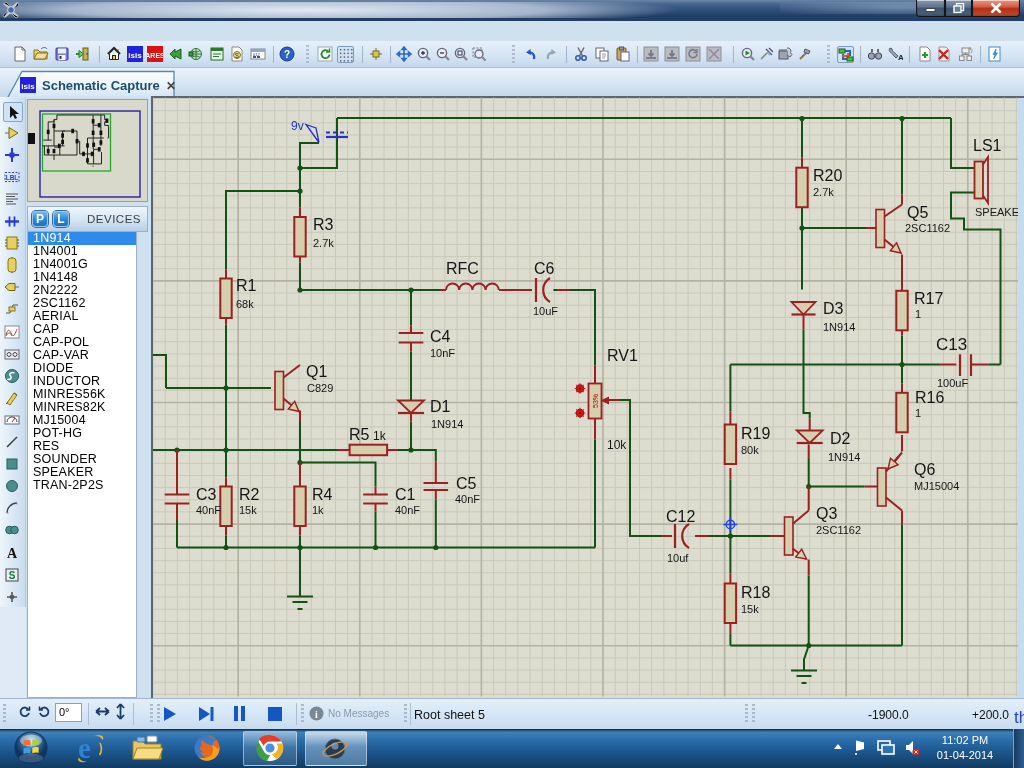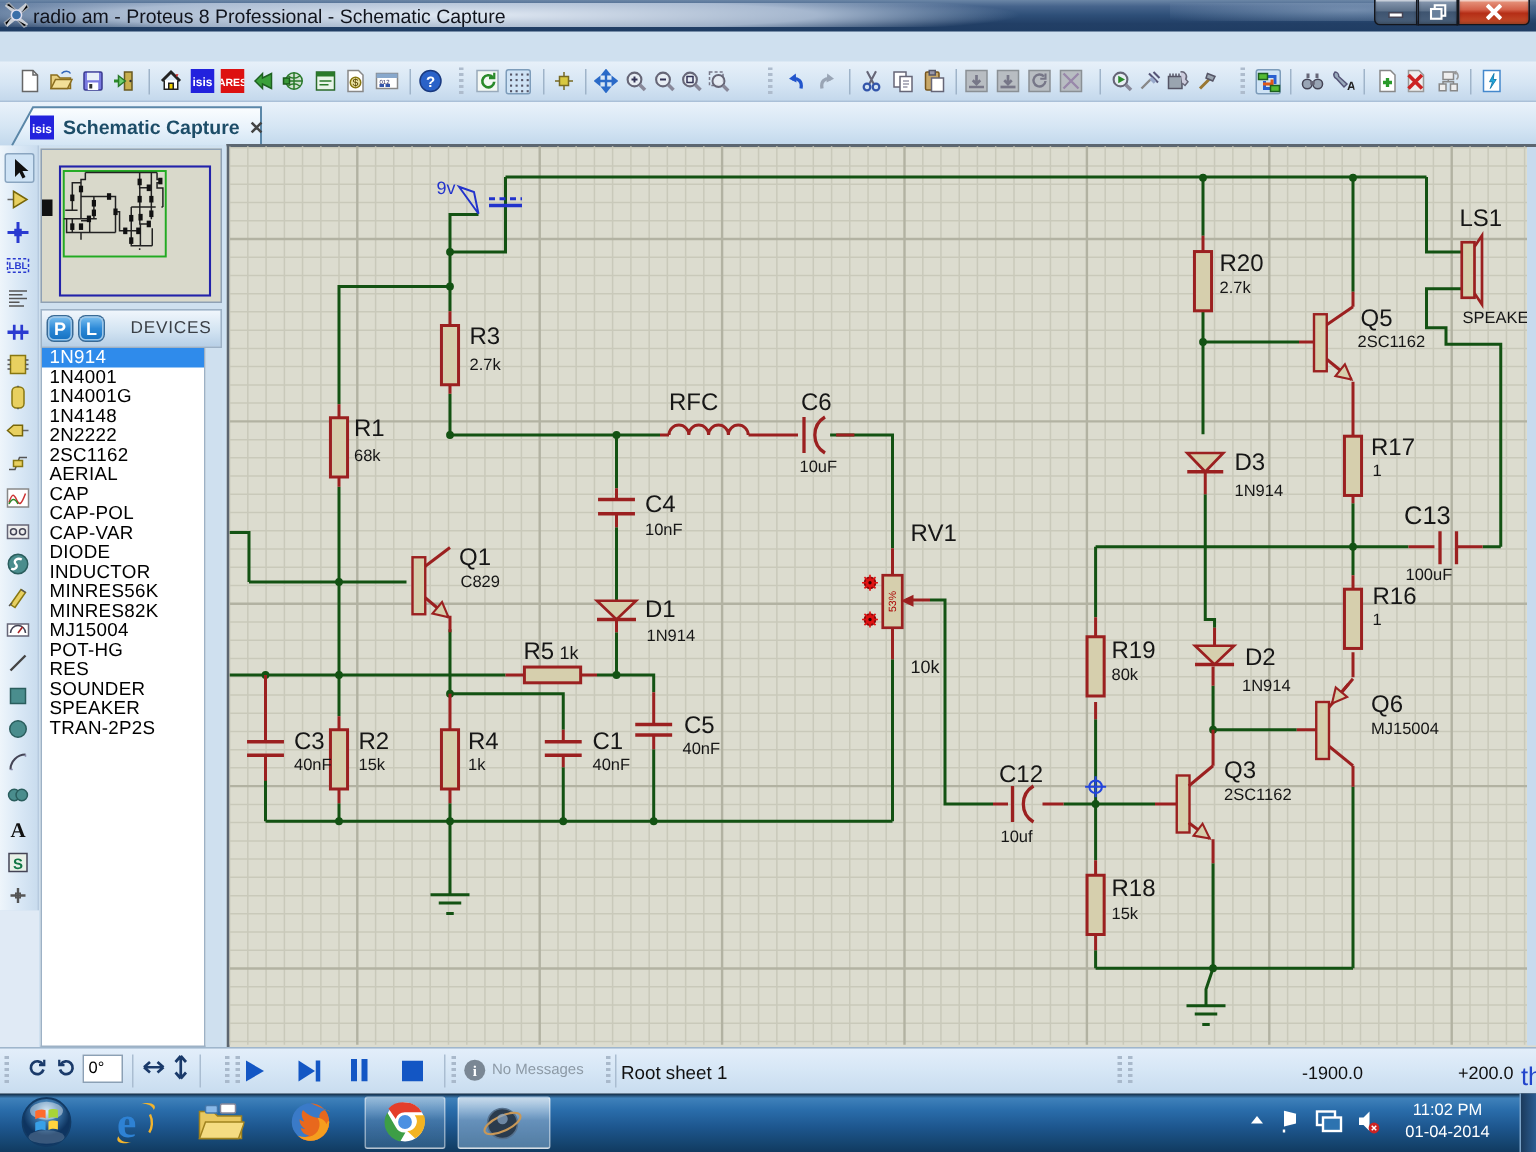--- a/index.html
+++ b/index.html
@@ -60,21 +60,20 @@
 <body>
 <div id="root">
 <div class="abs" id="title">
   <div class="glow"></div>
       <div class="glow2"></div>
   <svg width="18" height="18" viewBox="0 0 18 18" style="position:absolute;left:2px;top:1px">
         <path d="M2 2l6 5M16 2l-6 5M2 16l6-5M16 16l-6-5" stroke="#c8cdd4" stroke-width="2.4"></path>
         <path d="M2 2l2-1 5 5M16 2l1 2-5 4M2 16l-1-2 5-4M16 16l-2 1-5-5" stroke="#9aa2ac" stroke-width="1"></path>
         <circle cx="9" cy="9" r="3.4" fill="#3a6ea8" stroke="#dde"></circle>
       </svg>
-  <div id="titletext">radio am - Proteus 8 Professional - Schematic Capture</div>
   <div id="caps">
         <div class="cap min">
           <svg width="12" height="9" viewBox="0 0 12 9" style="">
             <rect x="1" y="5" width="9" height="3" fill="#fff" stroke="#445"></rect>
           </svg>
         </div>
         <div class="cap max">
           <svg width="12" height="11" viewBox="0 0 12 11" style="">
             <rect x="3.5" y="1" width="7" height="7" fill="none" stroke="#fff" stroke-width="1.4"></rect>
             <rect x="1" y="3.5" width="7" height="6.5" fill="#68809c" stroke="#fff" stroke-width="1.4"></rect>
@@ -668,21 +667,21 @@
         <rect x="8" y="0" width="4" height="15" fill="#1356c4"></rect>
       </svg>
       <svg width="14" height="14" viewBox="0 0 14 14" style="position:absolute;left:268px;top:8px">
         <rect x="0" y="0" width="14" height="14" fill="#1356c4"></rect>
       </svg>
       <svg width="15" height="15" viewBox="0 0 15 15" style="position:absolute;left:309px;top:7px">
         <circle cx="7.5" cy="7.5" r="7" fill="#7a8794"></circle>
         <text x="7.5" y="11.5" font-size="10" font-weight="bold" fill="#fff" text-anchor="middle" font-family="Liberation Serif">i</text>
       </svg>
       <div id="nomsg">No Messages</div>
-      <div id="rootsheet">Root sheet 1</div>
+      <div id="rootsheet">Root sheet 5</div>
       <div id="coords">-1900.0</div>
       <div id="coords2">+200.0</div>
       <div id="thtag">th</div>
     </div>
 <div class="abs" id="task">
       <svg width="36" height="36" viewBox="0 0 36 36" style="position:absolute;left:13px;top:1px">
         <defs>
           <radialGradient id="og" cx="50%" cy="28%">
             <stop offset="0%" stop-color="#bcd8ee"></stop>
             <stop offset="45%" stop-color="#3e79ad"></stop>

